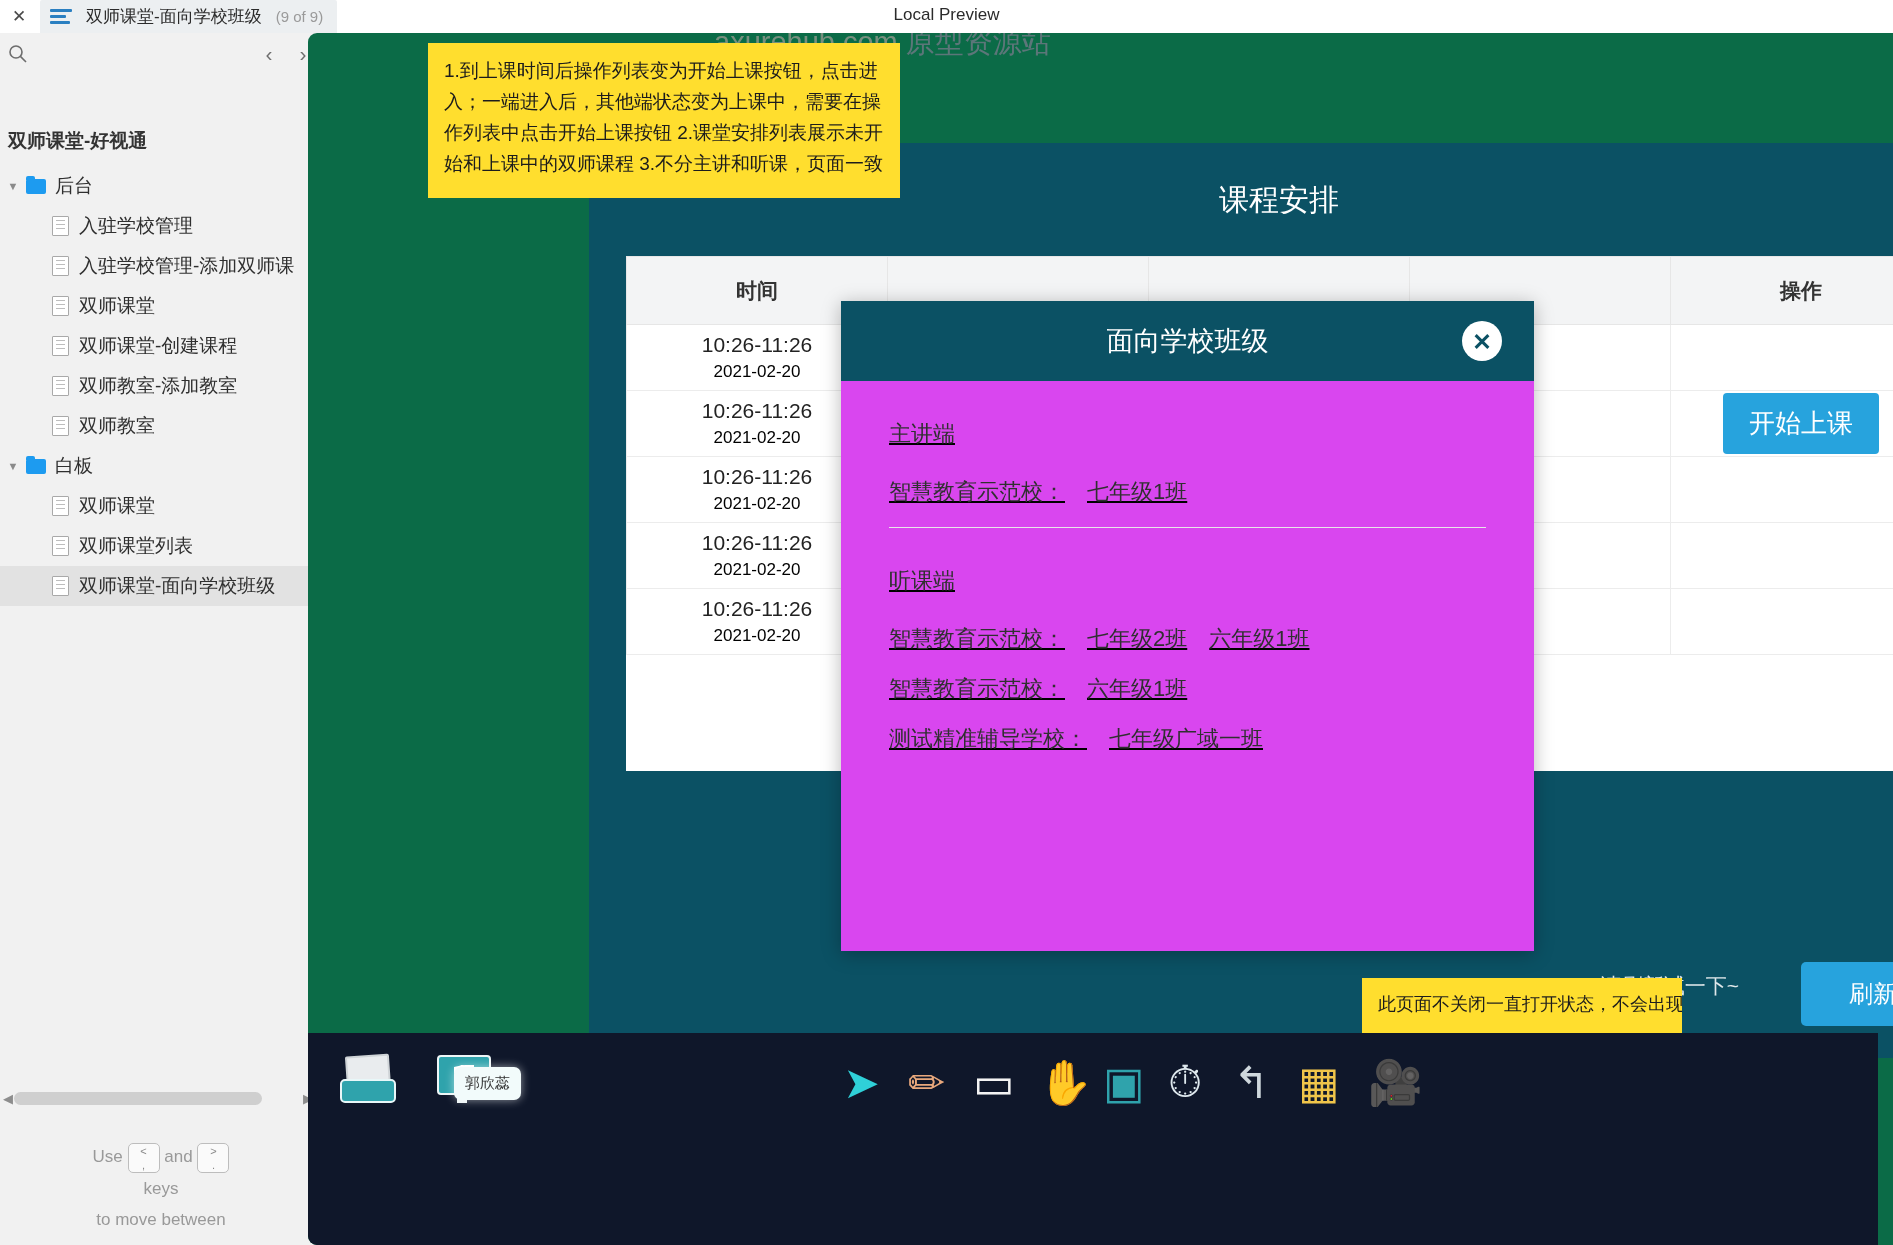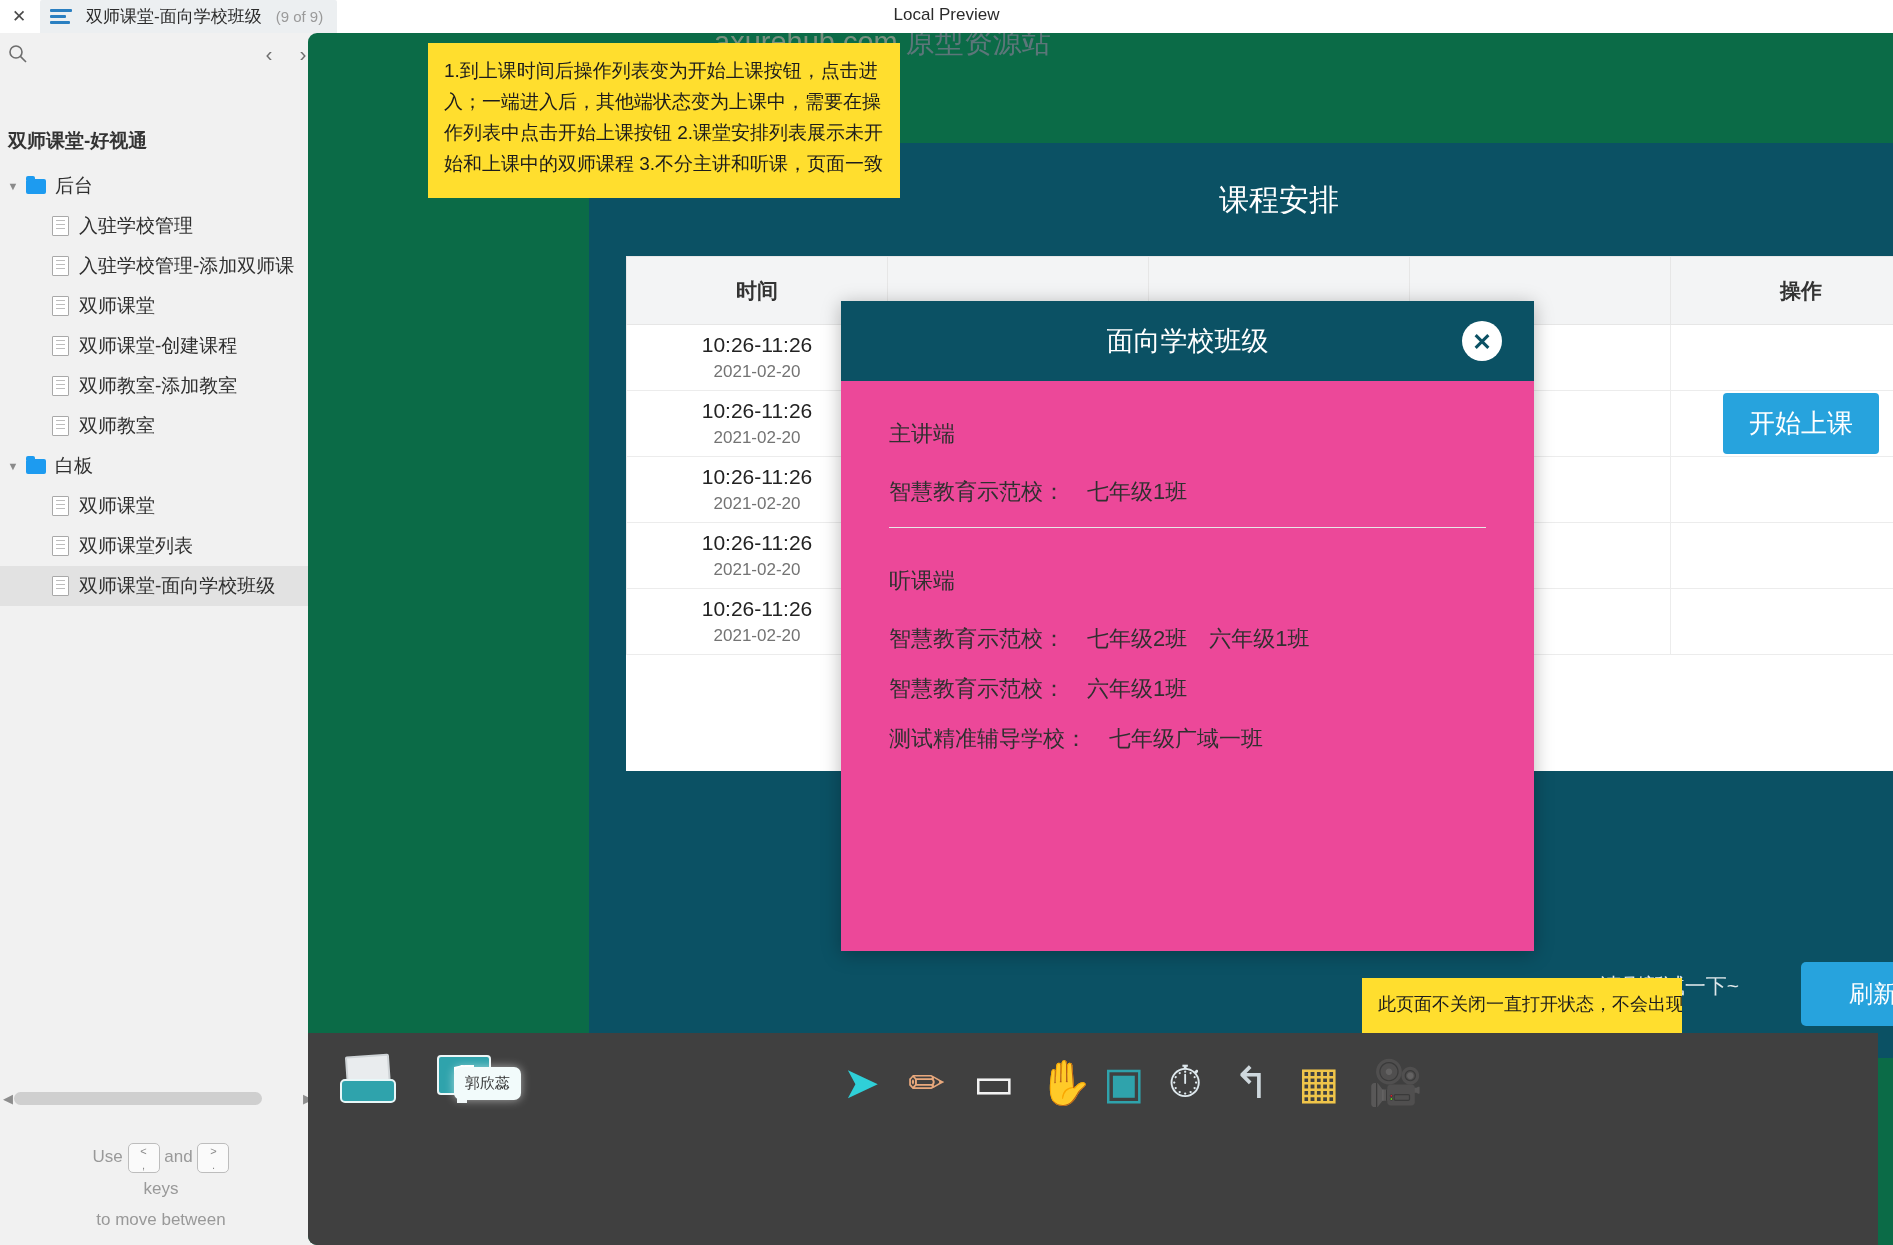--- a/index.html
+++ b/index.html
@@ -57,46 +57,46 @@
   
   #appwin{position:absolute;left:281px;top:110px;width:1380px;height:915px;background:#0b5164;}
   #app-header{position:absolute;left:0;top:0;width:1380px;height:113px;}
   #app-title{position:absolute;left:0;top:0;width:1380px;height:113px;line-height:113px;text-align:center;color:#fff;font-size:30px;}
   #app-body{position:absolute;left:37px;top:113px;width:1306px;height:515px;background:#fff;}
 
   table.sched{border-collapse:collapse;width:1306px;table-layout:fixed;}
   table.sched th{background:#f3f4f5;height:65px;font-size:21px;color:#333;font-weight:bold;border:1px solid #e6e6e6;}
   table.sched td{height:63px;border:1px solid #ececec;text-align:center;vertical-align:middle;}
   .t-time{font-size:21px;color:#222;}
-  .t-date{font-size:17px;color:#737373;margin-top:5px;}
+  .t-date{font-size:17px;color:#000000;margin-top:5px;}
   .btn-start{display:inline-block;background:#27a3dd;color:#fff;font-size:26px;border-radius:4px;padding:13px 26px;cursor:pointer;}
   #emptyhint{position:absolute;right:230px;bottom:58px;color:#dfe7ea;font-size:21px;white-space:nowrap;}
   #btn-refresh{position:absolute;right:24px;bottom:32px;background:#27a3dd;color:#fff;font-size:24px;border-radius:5px;padding:16px 48px;cursor:pointer;}
 
   
-  #modal{position:absolute;left:533px;top:268px;width:693px;height:650px;background:#ec4899;box-shadow:0 3px 18px rgba(0,0,0,.28);}
+  #modal{position:absolute;left:533px;top:268px;width:693px;height:650px;background:#d946ef;box-shadow:0 3px 18px rgba(0,0,0,.28);text-decoration:underline;}
   #modal-head{height:80px;background:#0b5164;position:relative;}
   #modal-title{position:absolute;left:0;top:0;width:693px;height:80px;line-height:80px;text-align:center;color:#fff;font-size:27px;}
   #modal-close{position:absolute;right:32px;top:20px;width:40px;height:40px;border-radius:50%;background:#fff;cursor:pointer;}
   #modal-close:before,#modal-close:after{content:"";position:absolute;left:11px;top:19px;width:18px;height:3px;background:#0b5164;}
   #modal-close:before{transform:rotate(45deg);}
   #modal-close:after{transform:rotate(-45deg);}
   #modal-body{padding:38px 48px 0 48px;}
   .sec-label{font-size:22px;color:#303030;margin-bottom:28px;}
   .sec-row{font-size:22px;color:#303030;margin-bottom:20px;white-space:nowrap;}
   .sec-row .cls{margin-left:22px;}
   .divider{height:1px;background:#e8e8e8;margin:16px 0 38px 0;}
 
   
   .note{position:absolute;background:#ffde2e;color:#1c1c1c;font-size:19px;line-height:31px;padding:12px 16px;box-sizing:border-box;}
   #note-top{left:120px;top:10px;width:472px;height:155px;}
   #note-bottom{left:1054px;top:945px;width:320px;height:145px;overflow:hidden;white-space:nowrap;font-size:18px;line-height:29px;}
 
   
-  #taskbar{position:absolute;left:0;top:1000px;width:1570px;height:212px;background:#404040;}
+  #taskbar{position:absolute;left:0;top:1000px;width:1570px;height:212px;background:#0f172a;}
   .tb-item{position:absolute;top:22px;cursor:pointer;}
   .tb-lab{position:absolute;top:34px;left:146px;background:#f2fbfb;border-radius:7px;padding:7px 11px;font-size:15px;color:#333;box-shadow:0 0 10px rgba(255,255,255,.55);}
   .mini-printer{width:52px;height:48px;position:relative;}
   .mini-printer .paper{position:absolute;left:6px;top:0;width:40px;height:30px;background:#e9ecee;border:2px solid #cfd4d7;border-radius:2px;transform:rotate(-4deg);}
   .mini-printer .tray{position:absolute;left:0;bottom:0;width:52px;height:20px;background:#2fa3ac;border-radius:5px;border:2px solid #e8f7f8;}
   .mini-mon{width:52px;height:48px;position:relative;}
   .mini-mon .scr{position:absolute;left:1px;top:0;width:50px;height:36px;background:#2fa3ac;border-radius:4px;border:2px solid #eef6f7;}
   .mini-mon .win{position:absolute;left:15px;top:8px;width:20px;height:18px;background:#fff;clip-path:polygon(0 2px,46% 0,46% 47%,0 49%,0 2px,54% 0,100% 0,100% 49%,54% 47%);}
   .mini-mon .stand{position:absolute;left:21px;bottom:0;width:10px;height:12px;background:#eef6f7;}
   .tool{position:absolute;top:24px;cursor:pointer;}

